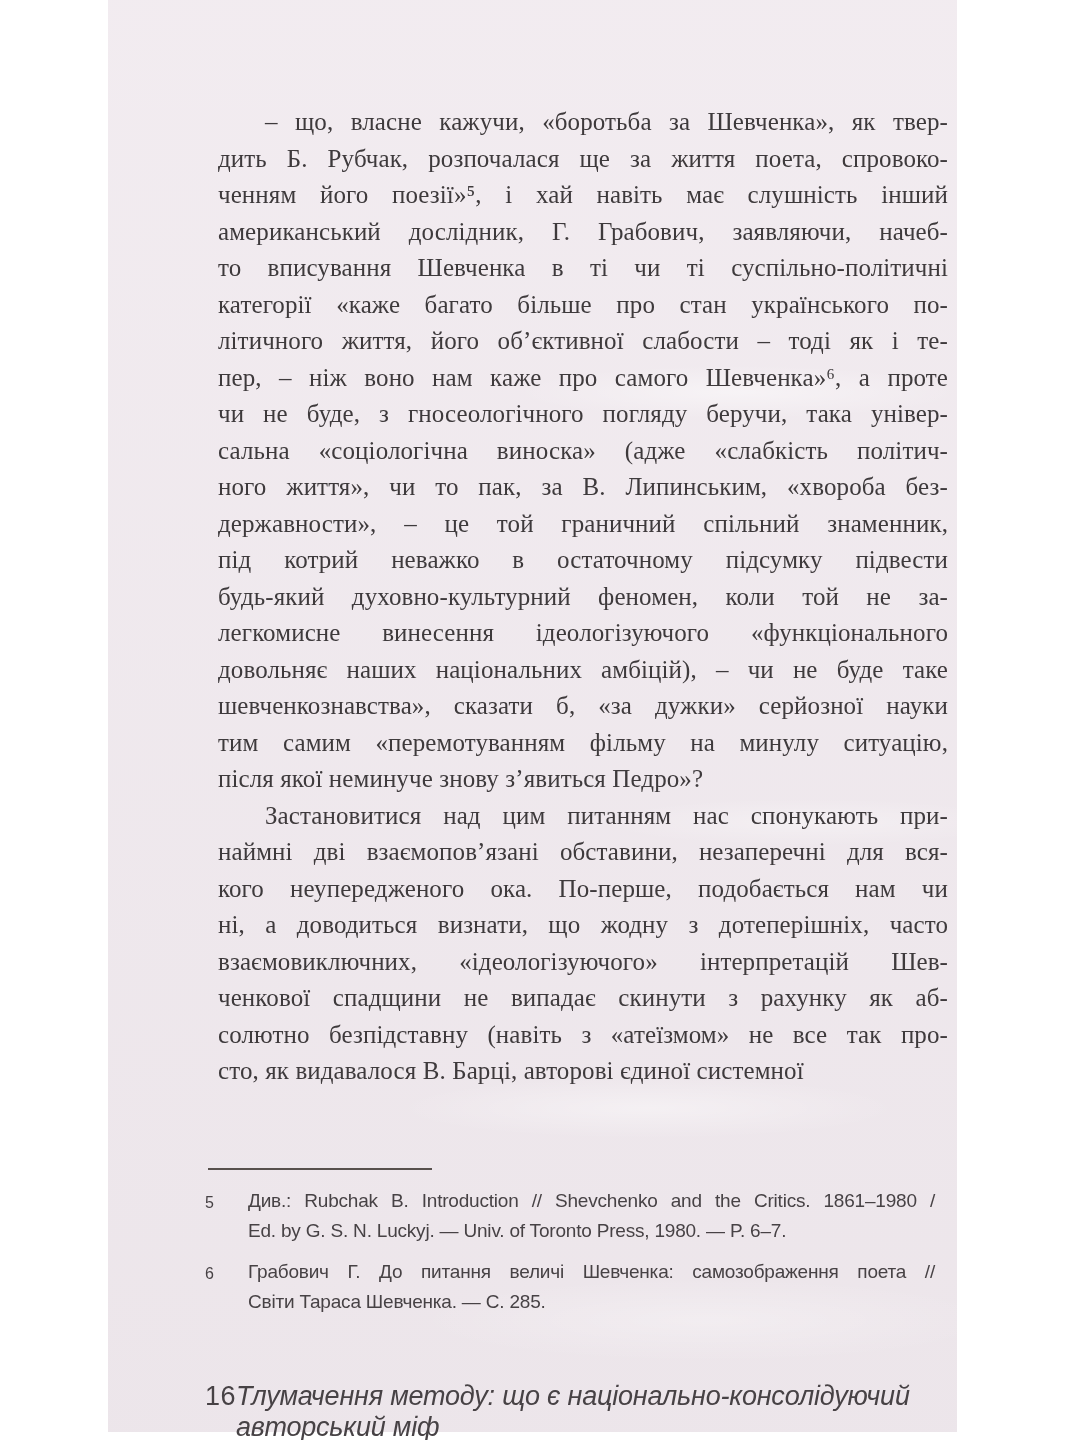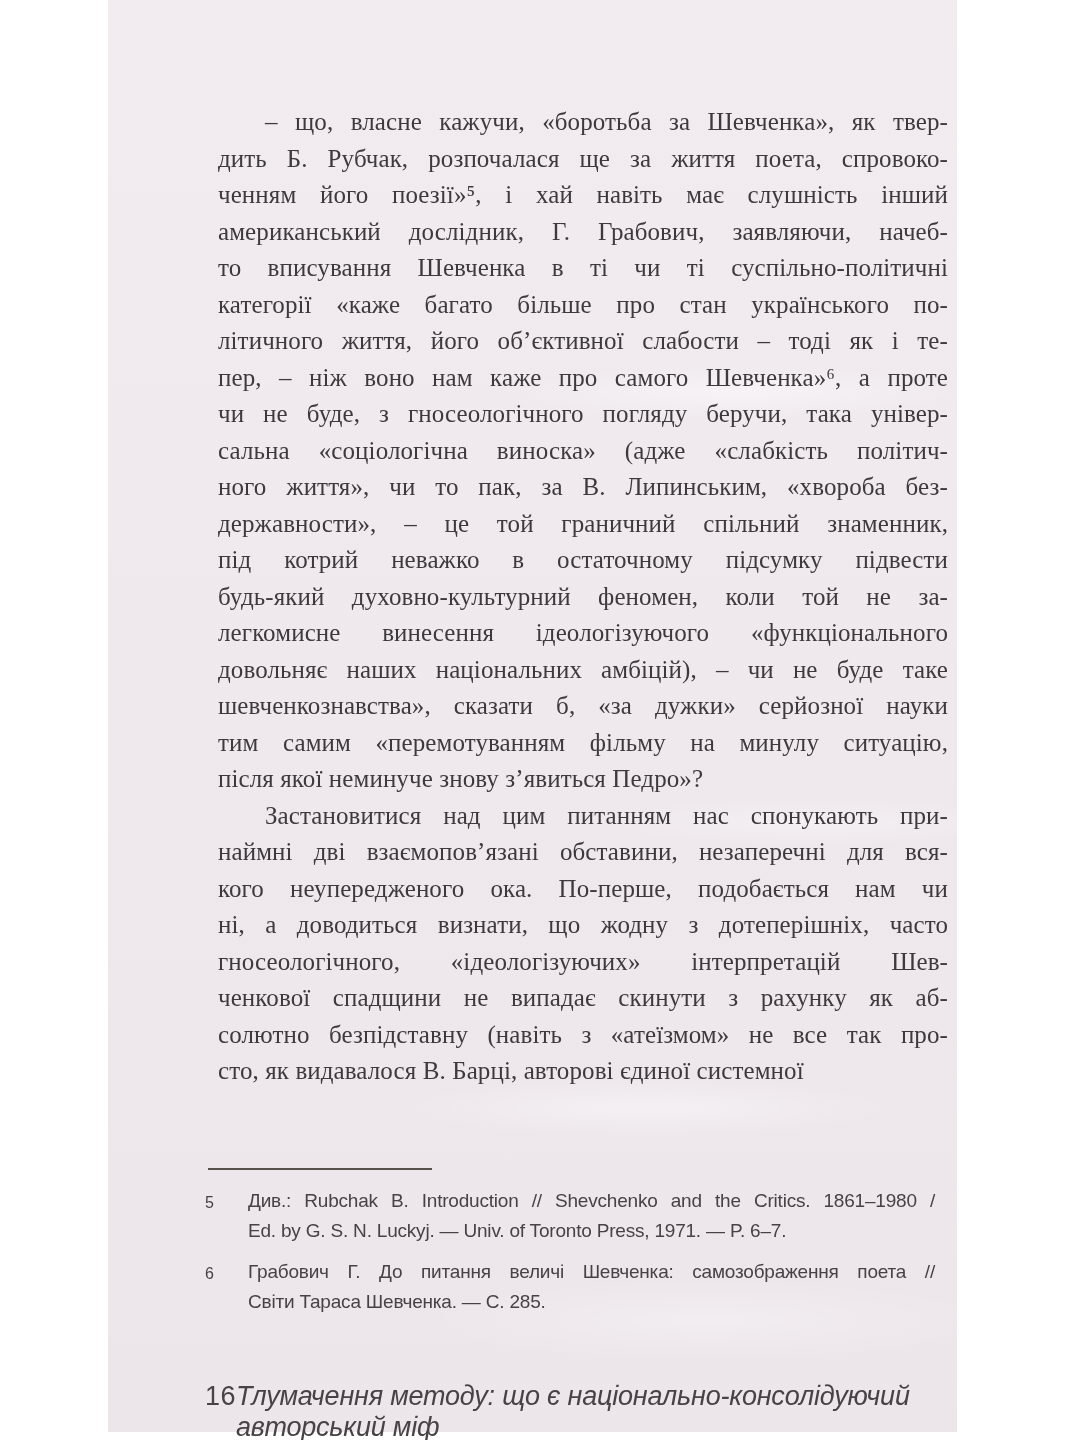--- a/index.html
+++ b/index.html
@@ -122,35 +122,35 @@
         <div class="line">довольняє наших національних амбіцій), – чи не буде таке</div>
         <div class="line">шевченкознавства», сказати б, «за дужки» серйозної науки</div>
         <div class="line">тим самим «перемотуванням фільму на минулу ситуацію,</div>
         <div class="line last">після якої неминуче знову з’явиться Педро»?</div>
       </div>
       <div>
         <div class="line indent">Застановитися над цим питанням нас спонукають при-</div>
         <div class="line">наймні дві взаємопов’язані обставини, незаперечні для вся-</div>
         <div class="line">кого неупередженого ока. По-перше, подобається нам чи</div>
         <div class="line">ні, а доводиться визнати, що жодну з дотеперішніх, часто</div>
-        <div class="line">гносеологічного, «ідеологізуючих» інтерпретацій Шев-</div>
+        <div class="line">взаємовиключних, «ідеологізуючого» інтерпретацій Шев-</div>
         <div class="line">ченкової спадщини не випадає скинути з рахунку як аб-</div>
         <div class="line">солютно безпідставну (навіть з «атеїзмом» не все так про-</div>
         <div class="line last">сто, як видавалося В. Барці, авторові єдиної системної</div>
       </div>
     </div>
 
   <div class="fn-divider"></div>
 
   <div class="footnotes">
       <div class="footnote">
         <span class="fn-marker">5</span>
         <div class="fn-body">
           <div class="line">Див.: Rubchak B. Introduction // Shevchenko and the Critics. 1861–1980 /</div>
-          <div class="line last">Ed. by G. S. N. Luckyj. — Univ. of Toronto Press, 1971. — P. 6–7.</div>
+          <div class="line last">Ed. by G. S. N. Luckyj. — Univ. of Toronto Press, 1980. — P. 6–7.</div>
         </div>
       </div>
       <div class="footnote">
         <span class="fn-marker">6</span>
         <div class="fn-body">
           <div class="line">Грабович Г. До питання величі Шевченка: самозображення поета //</div>
           <div class="line last">Світи Тараса Шевченка. — С. 285.</div>
         </div>
       </div>
     </div>

